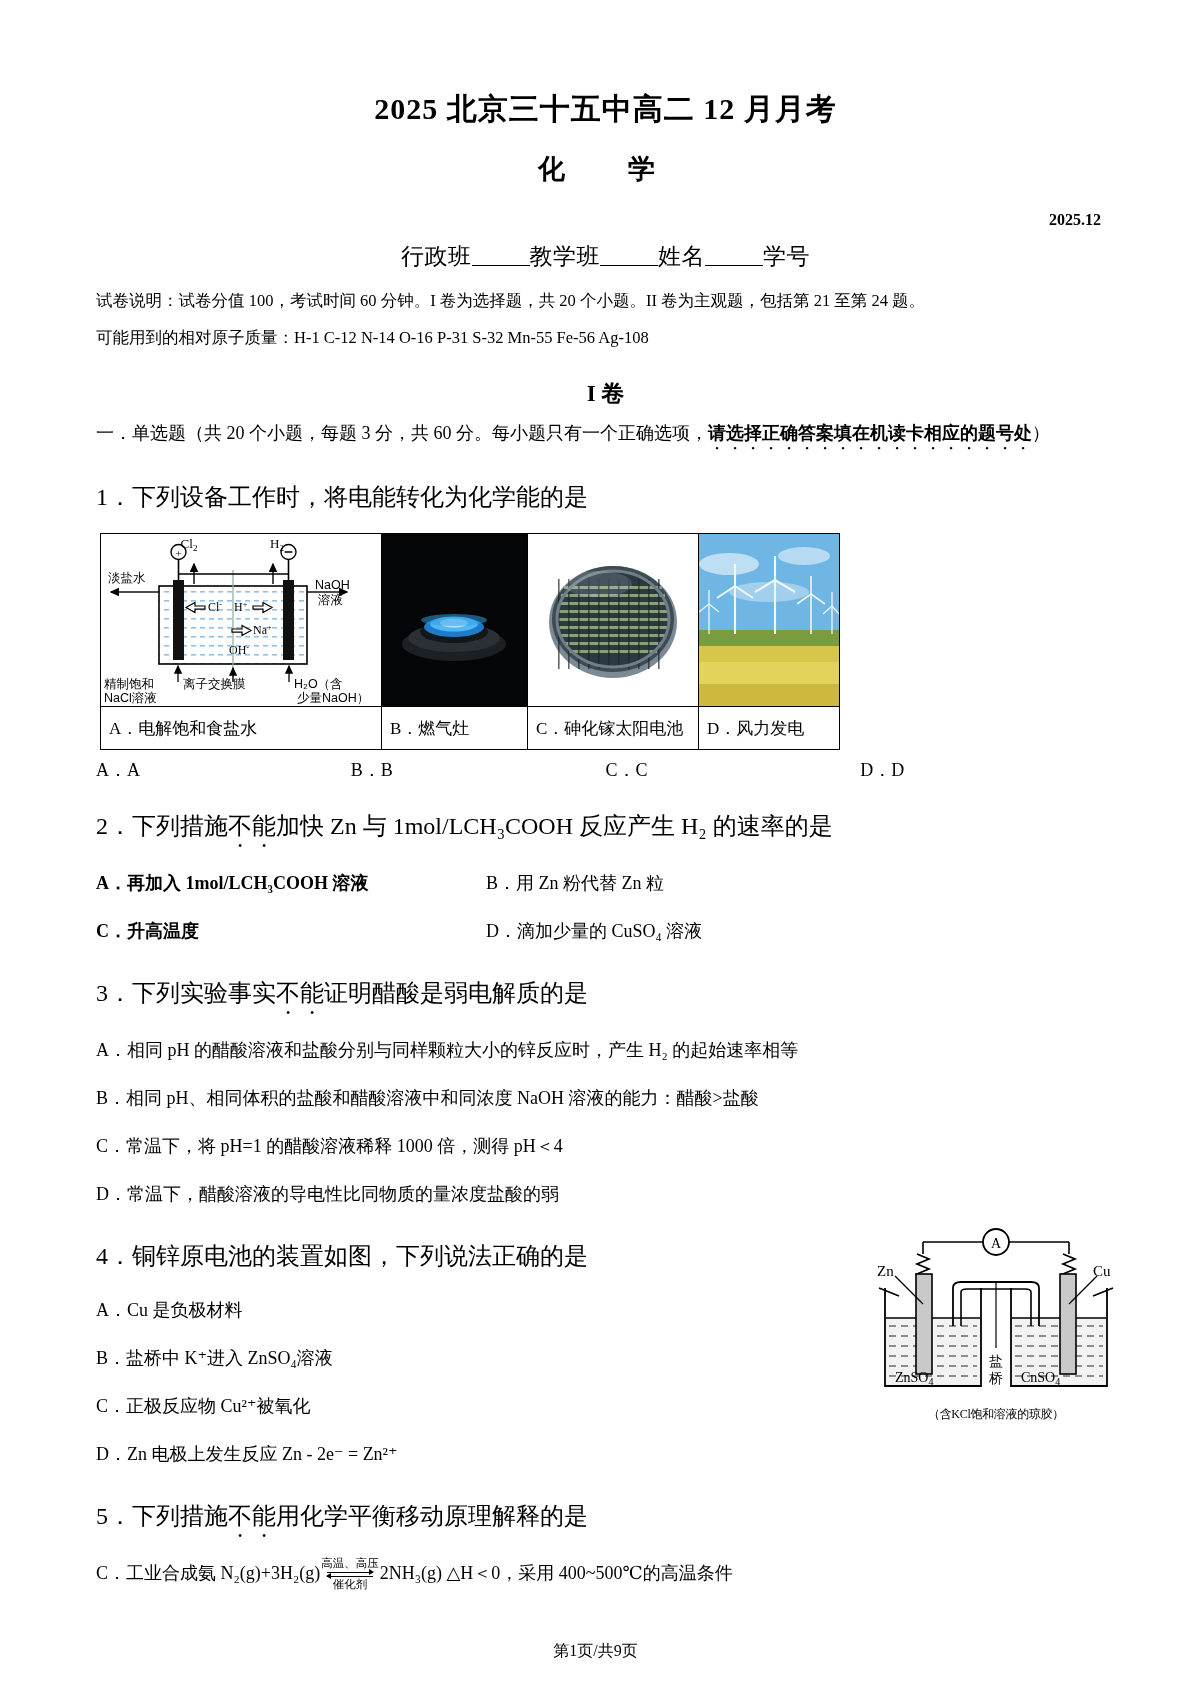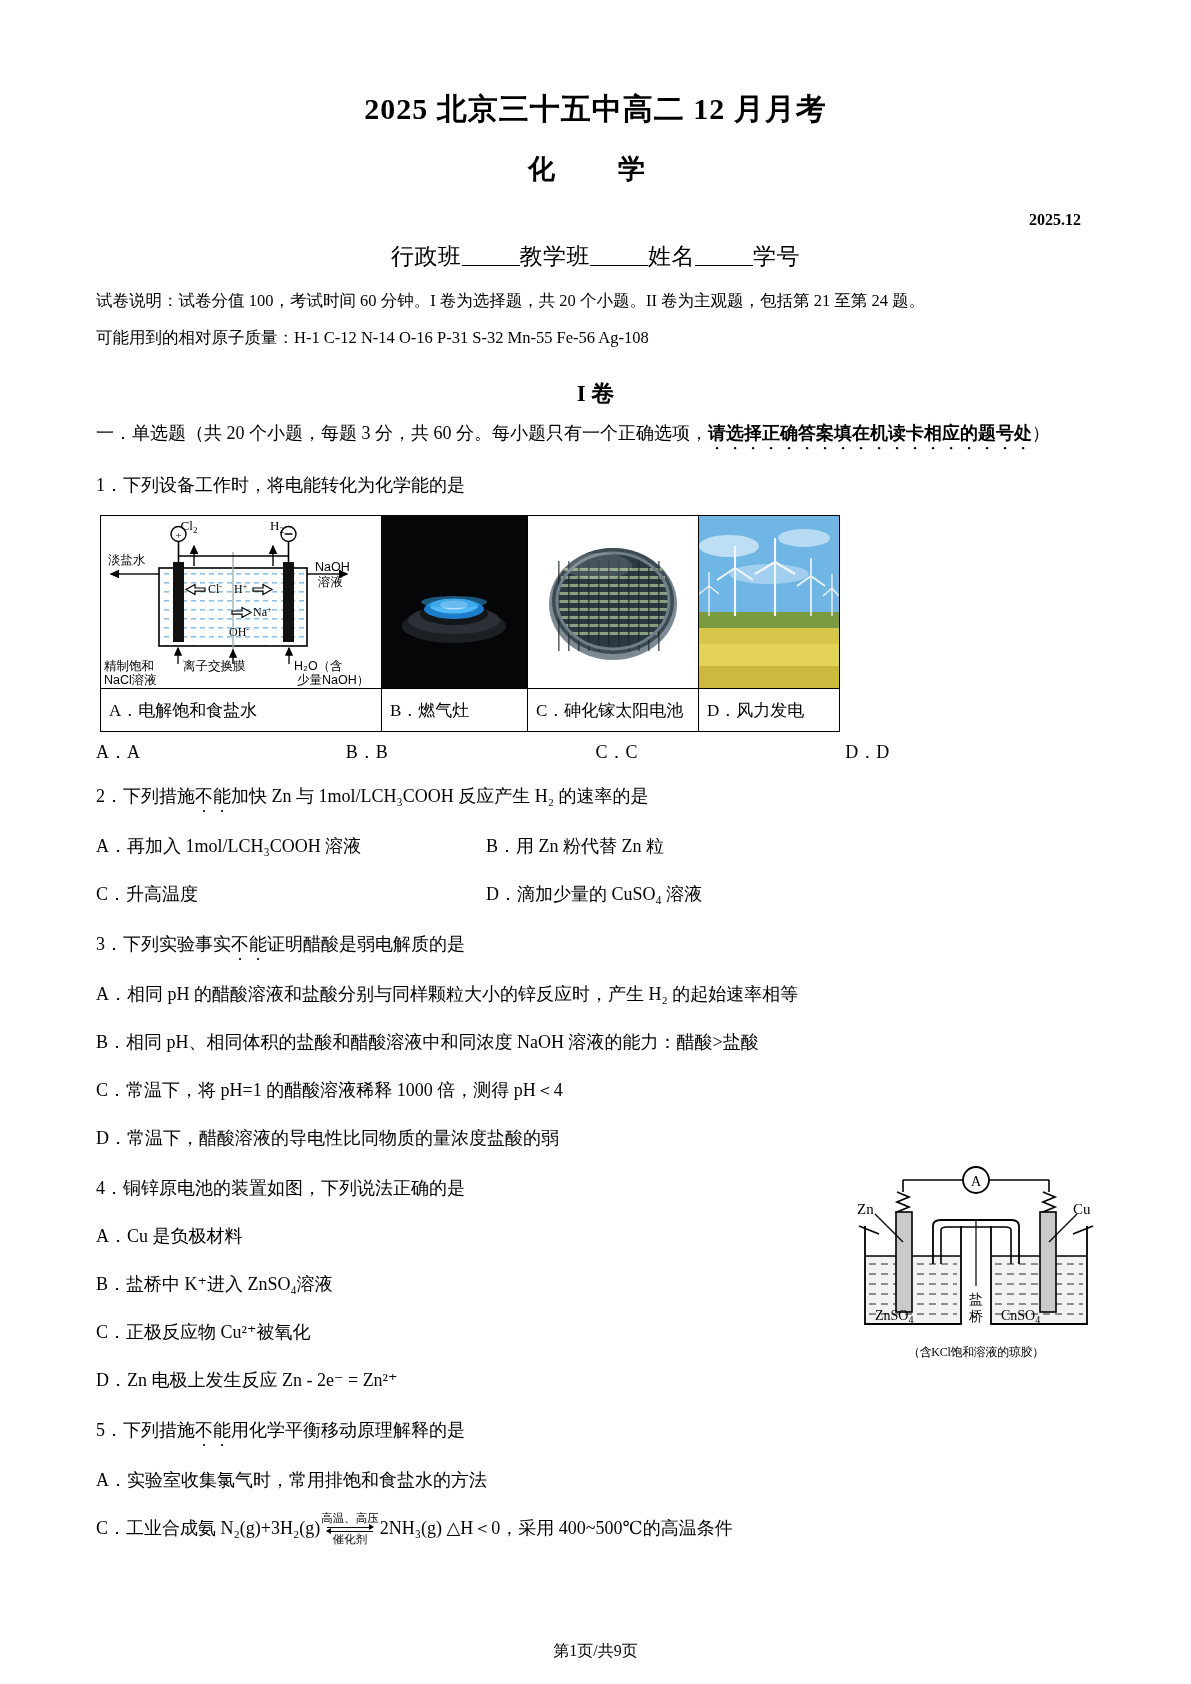--- a/index.html
+++ b/index.html
@@ -9,21 +9,21 @@
     background:#ffffff;
     font-family:"Liberation Serif","DejaVu Serif",serif;
     color:#000;
     -webkit-font-smoothing:antialiased;
   }
   .page{
     position:relative;
     width:1191px;
     min-height:1684px;
     box-sizing:border-box;
-    padding:62px 96px 40px 96px;
+    padding:62px 76px 40px 96px;
   }
   
   .doc-title{
     text-align:center;
     font-size:30px;
     font-weight:bold;
     letter-spacing:1px;
     margin:24px 0 0 0;
     line-height:1.5;
   }
@@ -73,37 +73,37 @@
     margin:6px 0 2px 0;
   }
   .emph{font-weight:bold;}
   .dotted{
     text-emphasis:dot;
     -webkit-text-emphasis:dot;
     text-emphasis-position:under right;
     -webkit-text-emphasis-position:under right;
   }
   .qline{
-    font-size:18px;
+    font-size:24px;
     line-height:2.0;
-    margin:14px 0 0 0;
+    margin:20px 0 0 0;
     text-align:justify;
   }
   .opt{
     font-size:18px;
     line-height:2.0;
     margin:12px 0 0 0;
   }
   .opt-row{
     display:flex;
     font-size:18px;
     line-height:2.0;
     margin:12px 0 0 0;
   }
-  .opt-row .c1{width:390px;flex:none;}
+  .opt-row .c1{width:390px;flex:none;font-weight:bold;}
   .opt-row .c2{flex:1;}
   .abcd-row{
     display:flex;
     font-size:18px;
     margin:8px 0 0 0;
     align-items:center;
   }
   .abcd-row span{width:25%;}
   
   .q1table{
@@ -478,19 +478,18 @@
     </div>
     <div class="opt">A．Cu 是负极材料</div>
     <div class="opt">B．盐桥中 K⁺进入 ZnSO₄溶液</div>
     <div class="opt">C．正极反应物 Cu²⁺被氧化</div>
     <div class="opt">D．Zn 电极上发生反应 Zn - 2e⁻ = Zn²⁺</div>
   </div>
 
   <div class="qline">
     <span>5．</span><span>下列措施</span><span class="dotted">不能</span><span>用化学平衡移动原理解释的是</span>
   </div>
-  <div class="opt">A．实验室收集氯气时，常用排饱和食盐水的方法</div>
   <div class="opt">
     <span>C．工业合成氨 N₂(g)+3H₂(g)</span><span class="eqcond"><span class="top">高温、高压</span><span class="arrow"></span><span class="bot">催化剂</span></span><span>2NH₃(g) △H＜0，采用 400~500℃的高温条件</span>
   </div>
 
   <div class="footer">第1页/共9页</div>
 </div>
 
 </body></html>

